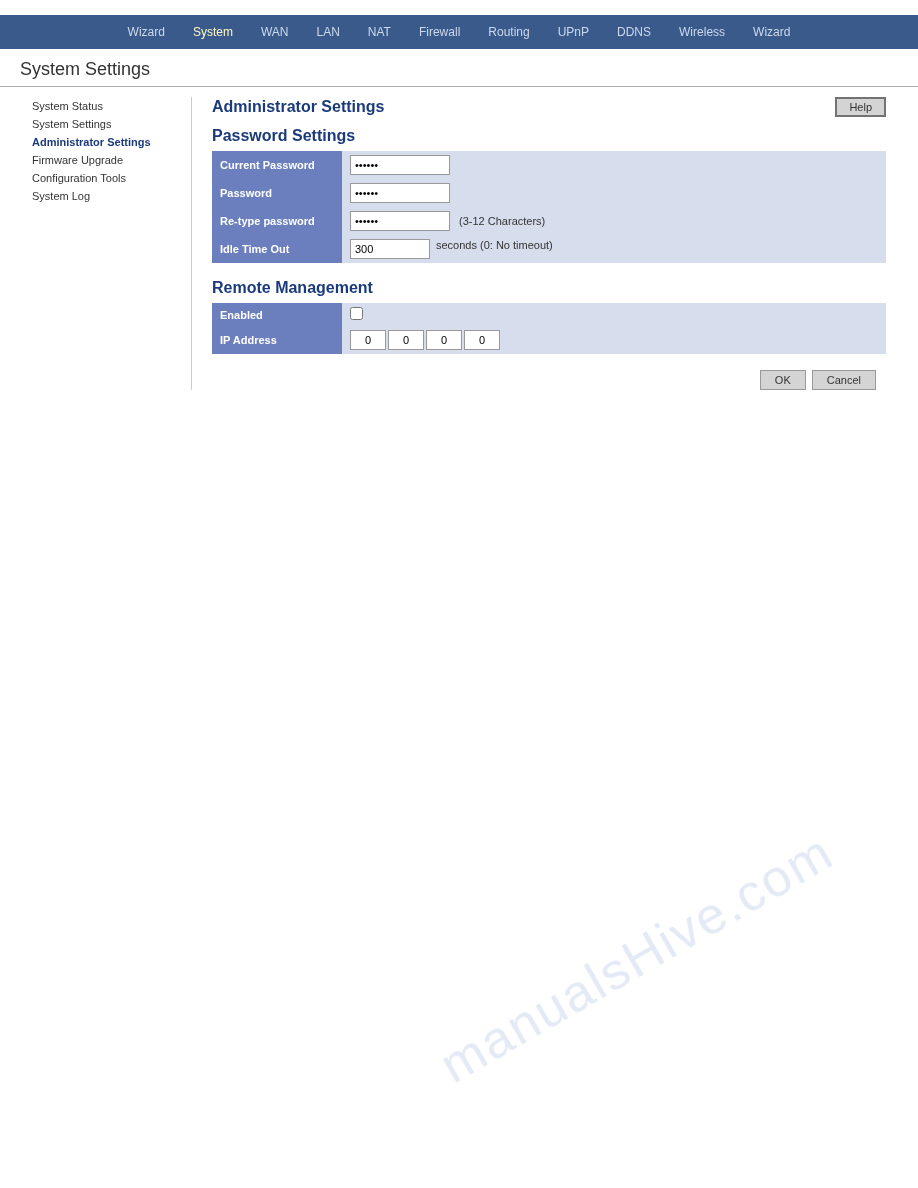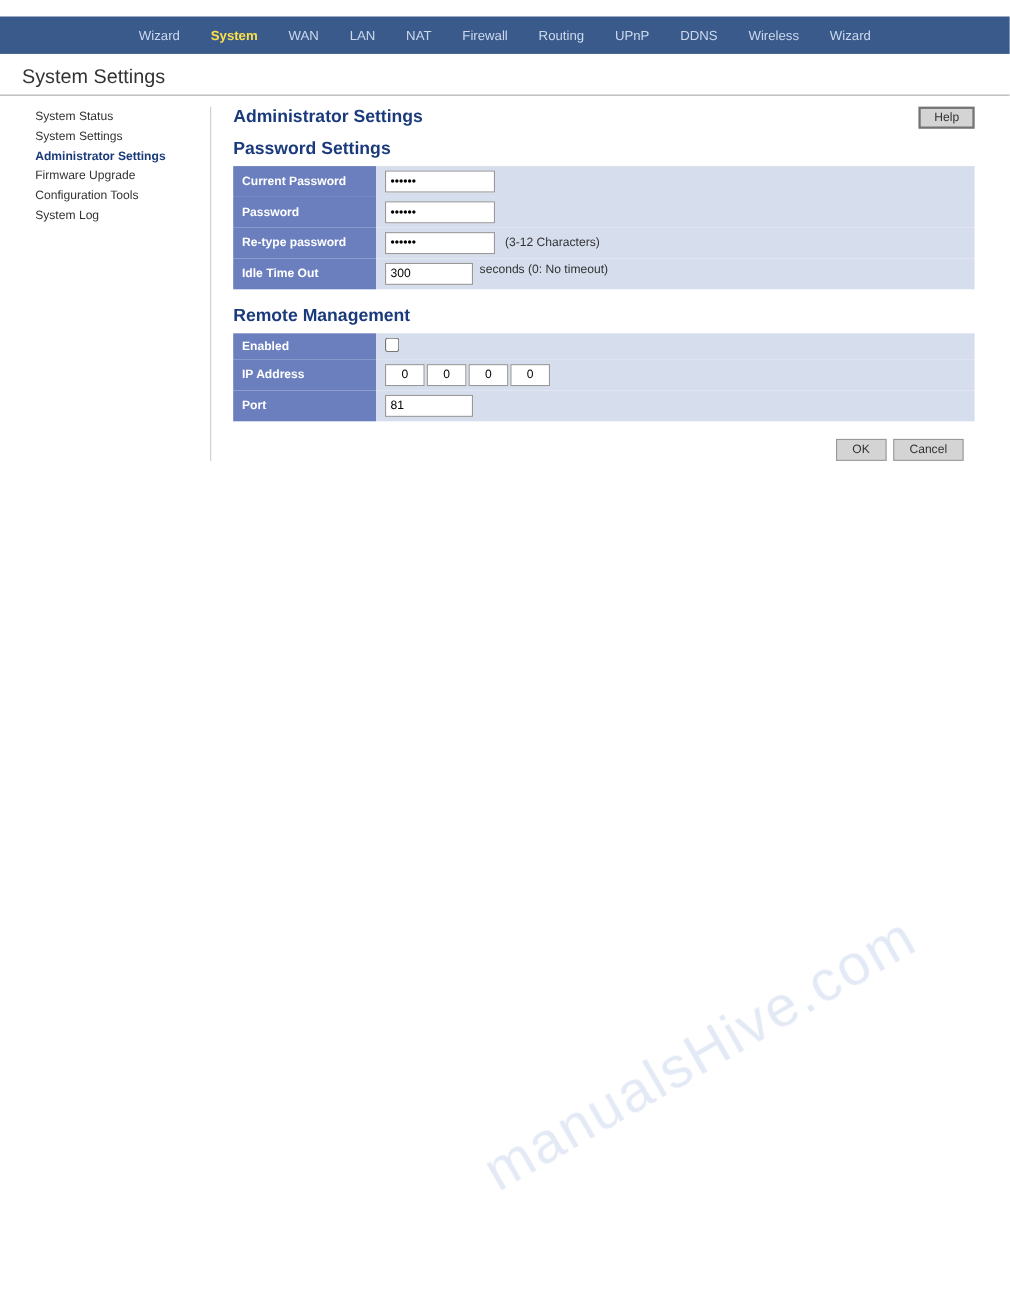--- a/index.html
+++ b/index.html
@@ -21,22 +21,22 @@
       margin-top: 15px;
     }
     .nav-item {
       color: #ccd9ec;
       padding: 4px 14px;
       cursor: pointer;
       font-size: 12px;
       text-decoration: none;
     }
     .nav-item.active {
-      color: #fde047;
-      font-weight: bold;
+      color: #fef9c3;
+      font-weight: normal;
     }
 
     
     .page-header {
       padding: 10px 20px 6px 20px;
       border-bottom: 1px solid #aaa;
       margin-bottom: 0;
     }
     .page-header h1 {
       font-size: 18px;
@@ -319,26 +319,20 @@
           <td class="value-cell">
             <div class="ip-row">
               <input type="text" class="ip-octet" value="0" style="">
               <input type="text" class="ip-octet" value="0" style="">
               <input type="text" class="ip-octet" value="0" style="">
               <input type="text" class="ip-octet" value="0" style="">
             </div>
           </td>
         </tr>
 
-        <tr>
-          <td class="label-cell">Port</td>
-          <td class="value-cell">
-            <input type="text" class="text-input text-input-sm" value="81" style="">
-          </td>
-        </tr>
       </tbody>
     </table>
 
     <div class="action-buttons">
       <button class="action-btn">OK</button>
       <button class="action-btn">Cancel</button>
     </div>
 
   </main>
 </div>

